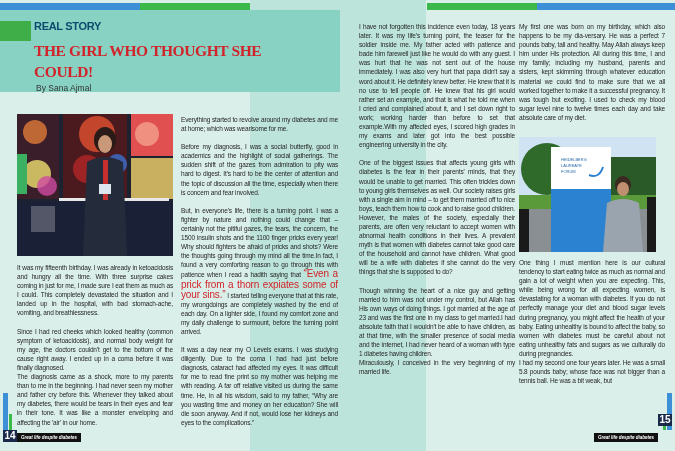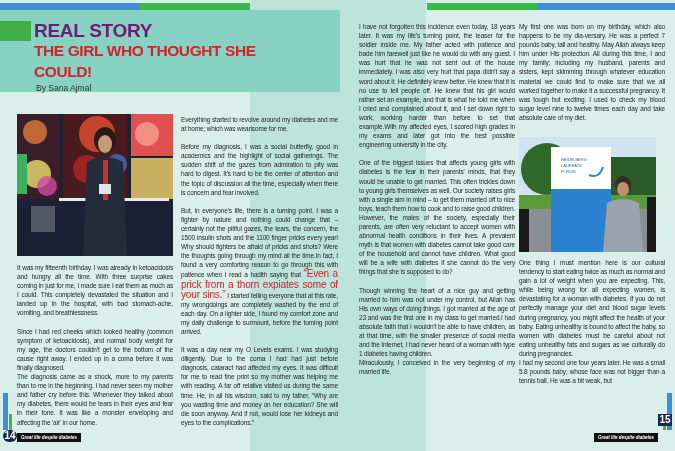--- a/index.html
+++ b/index.html
@@ -18,25 +18,25 @@
   .header-banner {
     position: absolute; left: 0; top: 10px; width: 340px; height: 82px;
     background: #88d2c3;
   }
   .header-banner .green-tab {
     position: absolute; left: 0; top: 11px; width: 31px; height: 20px;
     background: #3fae49;
   }
   .kicker {
     position: absolute; left: 34px; top: 10px;
-    font-size: 19px; font-weight: bold; color: #701a75; letter-spacing: -0.3px;
+    font-size: 11px; font-weight: bold; color: #0c4a6e; letter-spacing: -0.3px;
   }
   .headline {
     position: absolute; left: 34px; top: 30px; width: 260px;
-    font-size: 15.5px; font-weight: bold; color: #d2232a; line-height: 21px; letter-spacing: -0.4px;
+    font-size: 15.5px; font-weight: bold; color: #d2232a; line-height: 21px; letter-spacing: -0.4px; font-family: Liberation Serif, serif;
   }
   .byline {
     position: absolute; left: 36px; top: 73px;
     font-size: 8.5px; color: #333;
   }
   .col {
     position: absolute;
     font-family: "Liberation Sans", sans-serif;
     font-size: 6.5px; line-height: 9.1px; color: #262626;
     text-align: justify; letter-spacing: -0.15px;
@@ -146,19 +146,19 @@
   </svg>
 </div>
 
 <div class="col" style="left:519px;top:258px;width:146px;">
   <p class="tight">One thing I must mention here is our cultural tendency to start eating twice as much as normal and gain a lot of weight when you are expecting. This, while being wrong for all expecting women, is devastating for a woman with diabetes. If you do not perfectly manage your diet and blood sugar levels during pregnancy, you might affect the health of your baby. Eating unhealthy is bound to affect the baby, so women with diabetes must be careful about not eating unhealthy fats and sugars as we culturally do during pregnancies.</p>
   <p>I had my second one four years later. He was a small 5.8 pounds baby; whose face was not bigger than a tennis ball. He was a bit weak, but</p>
 </div>
 
 <div class="bar" style="left:3px;top:393px;width:5px;height:37px;background:#3d8fd6;"></div>
 <div class="bar" style="left:9px;top:414px;width:3px;height:16px;background:#3db84a;"></div>
-<div class="page-num" style="left:3px;bottom:9px;border-radius:6px;">14</div>
+<div class="page-num" style="left:3px;bottom:9px;">14</div>
 <div class="footer-tag" style="left:17px;bottom:9px;">Great life despite diabetes</div>
 
 <div class="bar" style="left:667px;top:393px;width:5px;height:37px;background:#3d8fd6;"></div>
 <div class="bar" style="left:663px;top:414px;width:3px;height:16px;background:#3db84a;"></div>
 <div class="footer-tag" style="right:17px;bottom:9px;">Great life despite diabetes</div>
 <div class="page-num" style="right:3px;bottom:25px;">15</div>
 
 </body></html>

